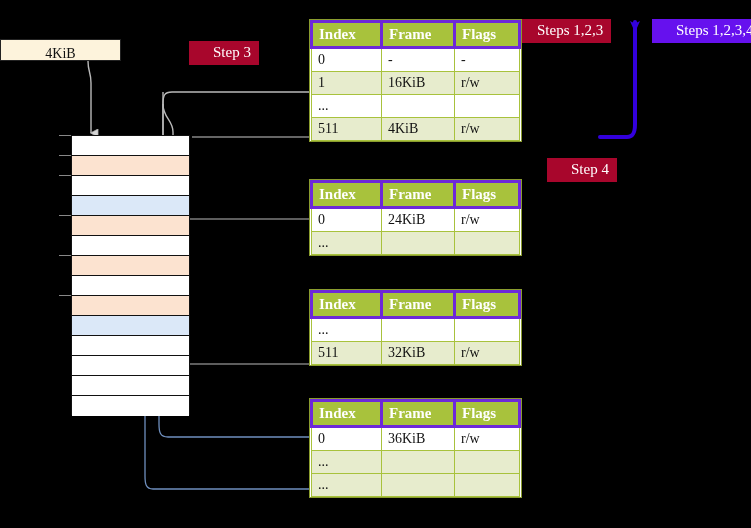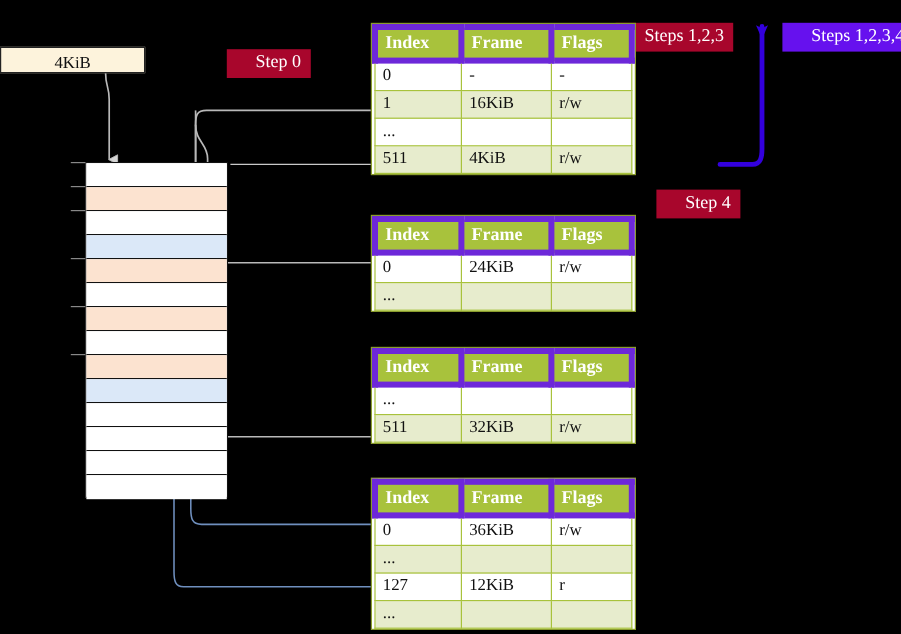--- a/index.html
+++ b/index.html
@@ -23,21 +23,21 @@
   .mrow{position:absolute;left:0;width:100%;height:20px;box-sizing:border-box;
         border-bottom:1px solid #111;}
   .mrow.last{border-bottom:none;}
   .tick{position:absolute;width:12px;height:0;border-top:1px solid #888;}
 
   
   .ptable{position:absolute;border-collapse:collapse;background:#fff;
           font-family:"Liberation Serif", serif;font-size:14px;
           box-shadow:0 0 0 1px #8a9c2e;}
   .ptable th{background:#a8c23c;color:#fff;font-weight:bold;font-size:15px;
-             text-align:left;padding:3px 6px;border:5px solid #6d28d9;}
+             text-align:left;padding:3px 6px;border:3px solid #6d28d9;}
   .ptable td{padding:3px 6px;border:1px solid #a8c23c;color:#111;height:16px;}
   .ptable tr.alt td{background:#e7eccd;}
   .ptable td.hl{background:#fbf8a8;}
   .c-index{width:55px;}
   .c-frame{width:58px;}
   .c-flags{width:50px;margin-left:32px;}
 
   
   #wires{position:absolute;left:0;top:0;width:751px;height:528px;pointer-events:none;}
 </style>
@@ -116,21 +116,21 @@
       <div class="mrow" style="top: 140px; background: rgb(255, 255, 255);"></div>
       <div class="mrow" style="top: 160px; background: rgb(252, 227, 208);"></div>
       <div class="mrow" style="top: 180px; background: rgb(219, 232, 248);"></div>
       <div class="mrow" style="top: 200px; background: rgb(255, 255, 255);"></div>
       <div class="mrow" style="top: 220px; background: rgb(255, 255, 255);"></div>
       <div class="mrow" style="top: 240px; background: rgb(255, 255, 255);"></div>
       <div class="mrow last" style="top: 260px; background: rgb(255, 255, 255);"></div>
     </div>
 
   <div id="badge-layer">
-      <div class="badge red" style="left: 189px; top: 41px;">Step 0</div>
+      <div class="badge red" style="left: 189px; top: 41px;">Step 3</div>
       <div class="badge red" style="left: 513px; top: 19px;">Steps 1,2,3</div>
       <div class="badge purple" style="left: 652px; top: 19px;">Steps 1,2,3,4</div>
       <div class="badge red" style="left: 523px; top: 158px; margin-left: 24px;">Step 4</div>
     </div>
 
   <div id="table-layer">
       <table class="ptable" style="left: 310px; top: 20px;">
         <thead>
           <tr>
             <th class="c-index">Index</th>
@@ -214,25 +214,20 @@
         <tbody>
           <tr>
             <td class="c-index">0</td>
             <td class="c-frame">36KiB</td>
             <td class="c-flags">r/w</td>
           </tr>
           <tr class="alt">
             <td class="c-index">...</td>
             <td class="c-frame"></td>
             <td class="c-flags"></td>
-          </tr>
-          <tr>
-            <td class="c-index">127</td>
-            <td class="c-frame">12KiB</td>
-            <td class="c-flags">r</td>
           </tr>
           <tr class="alt">
             <td class="c-index">...</td>
             <td class="c-frame"></td>
             <td class="c-flags"></td>
           </tr>
         </tbody>
       </table>
     </div>
 

